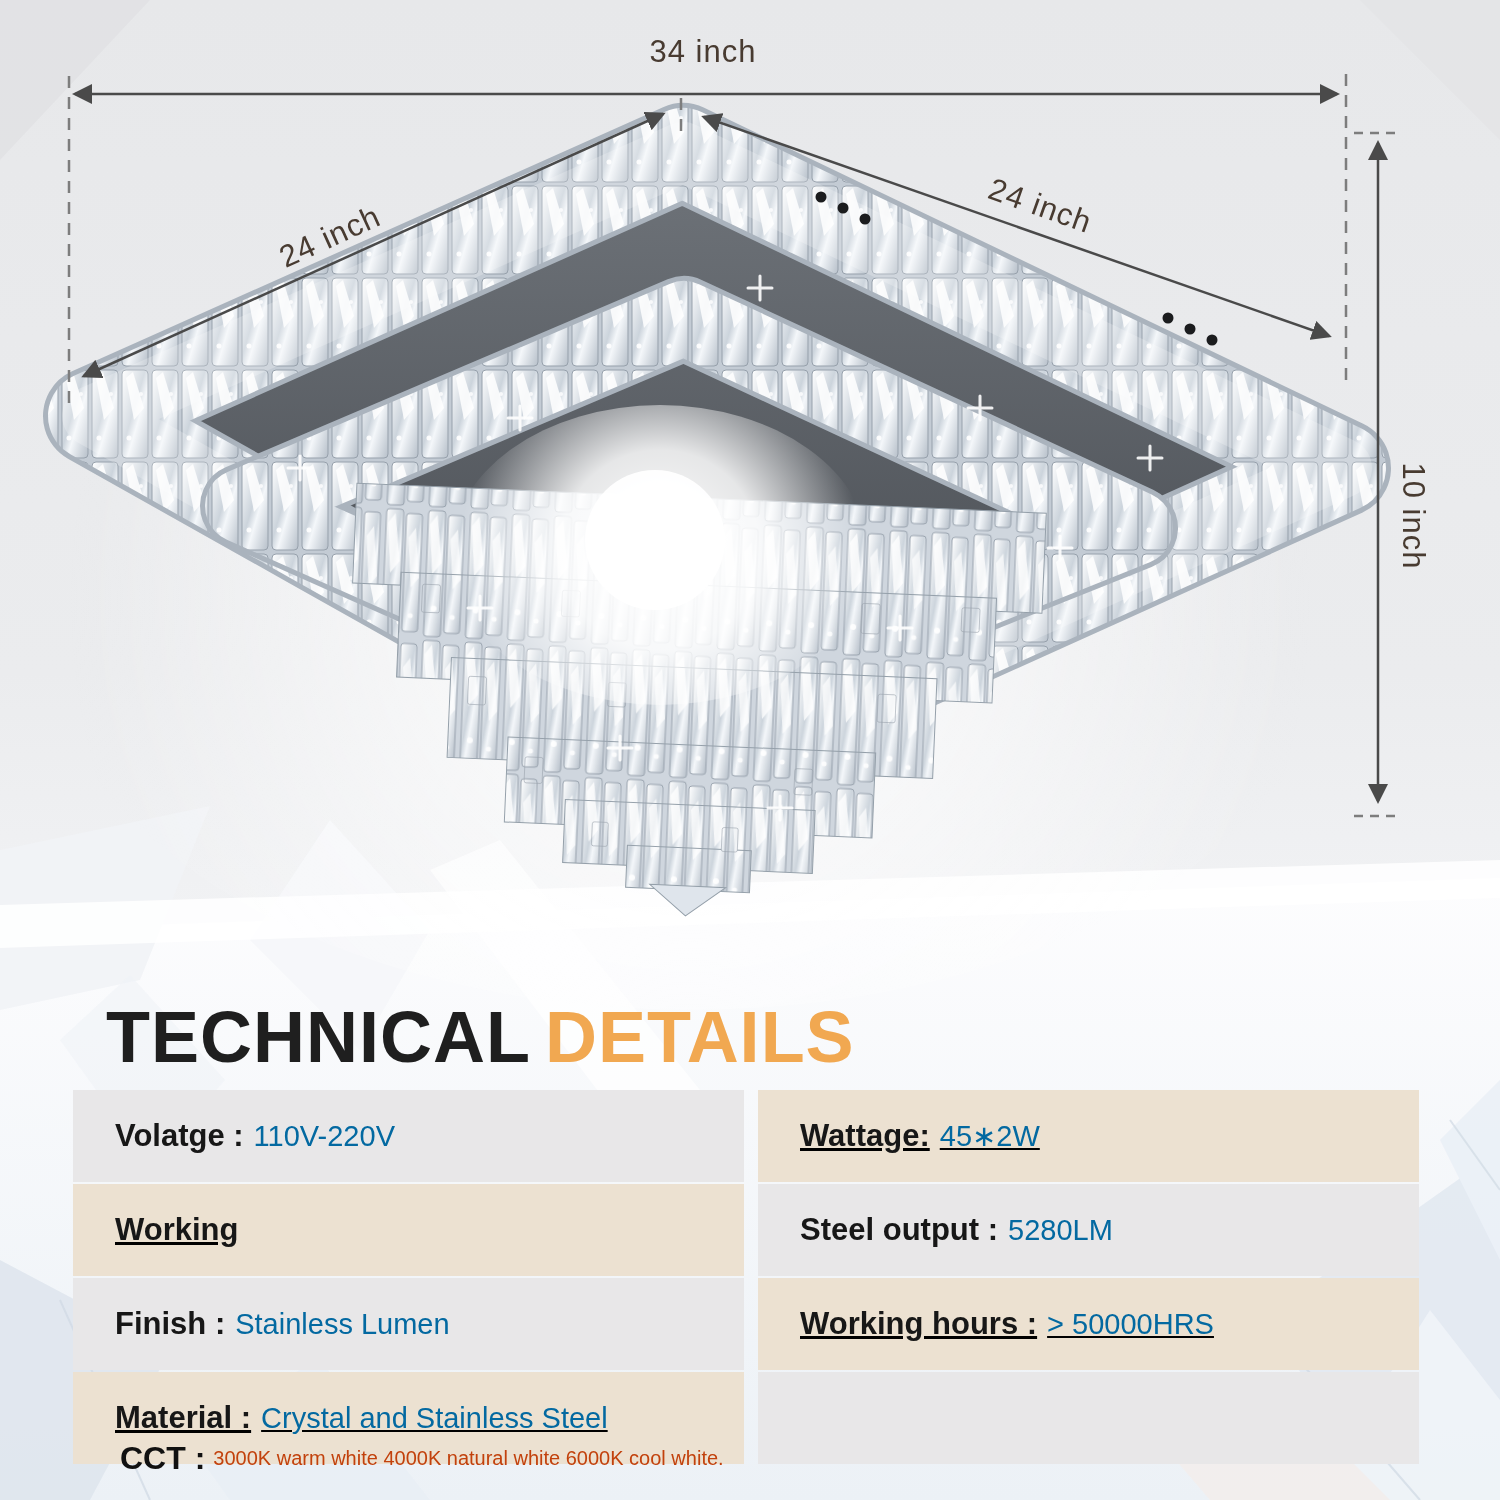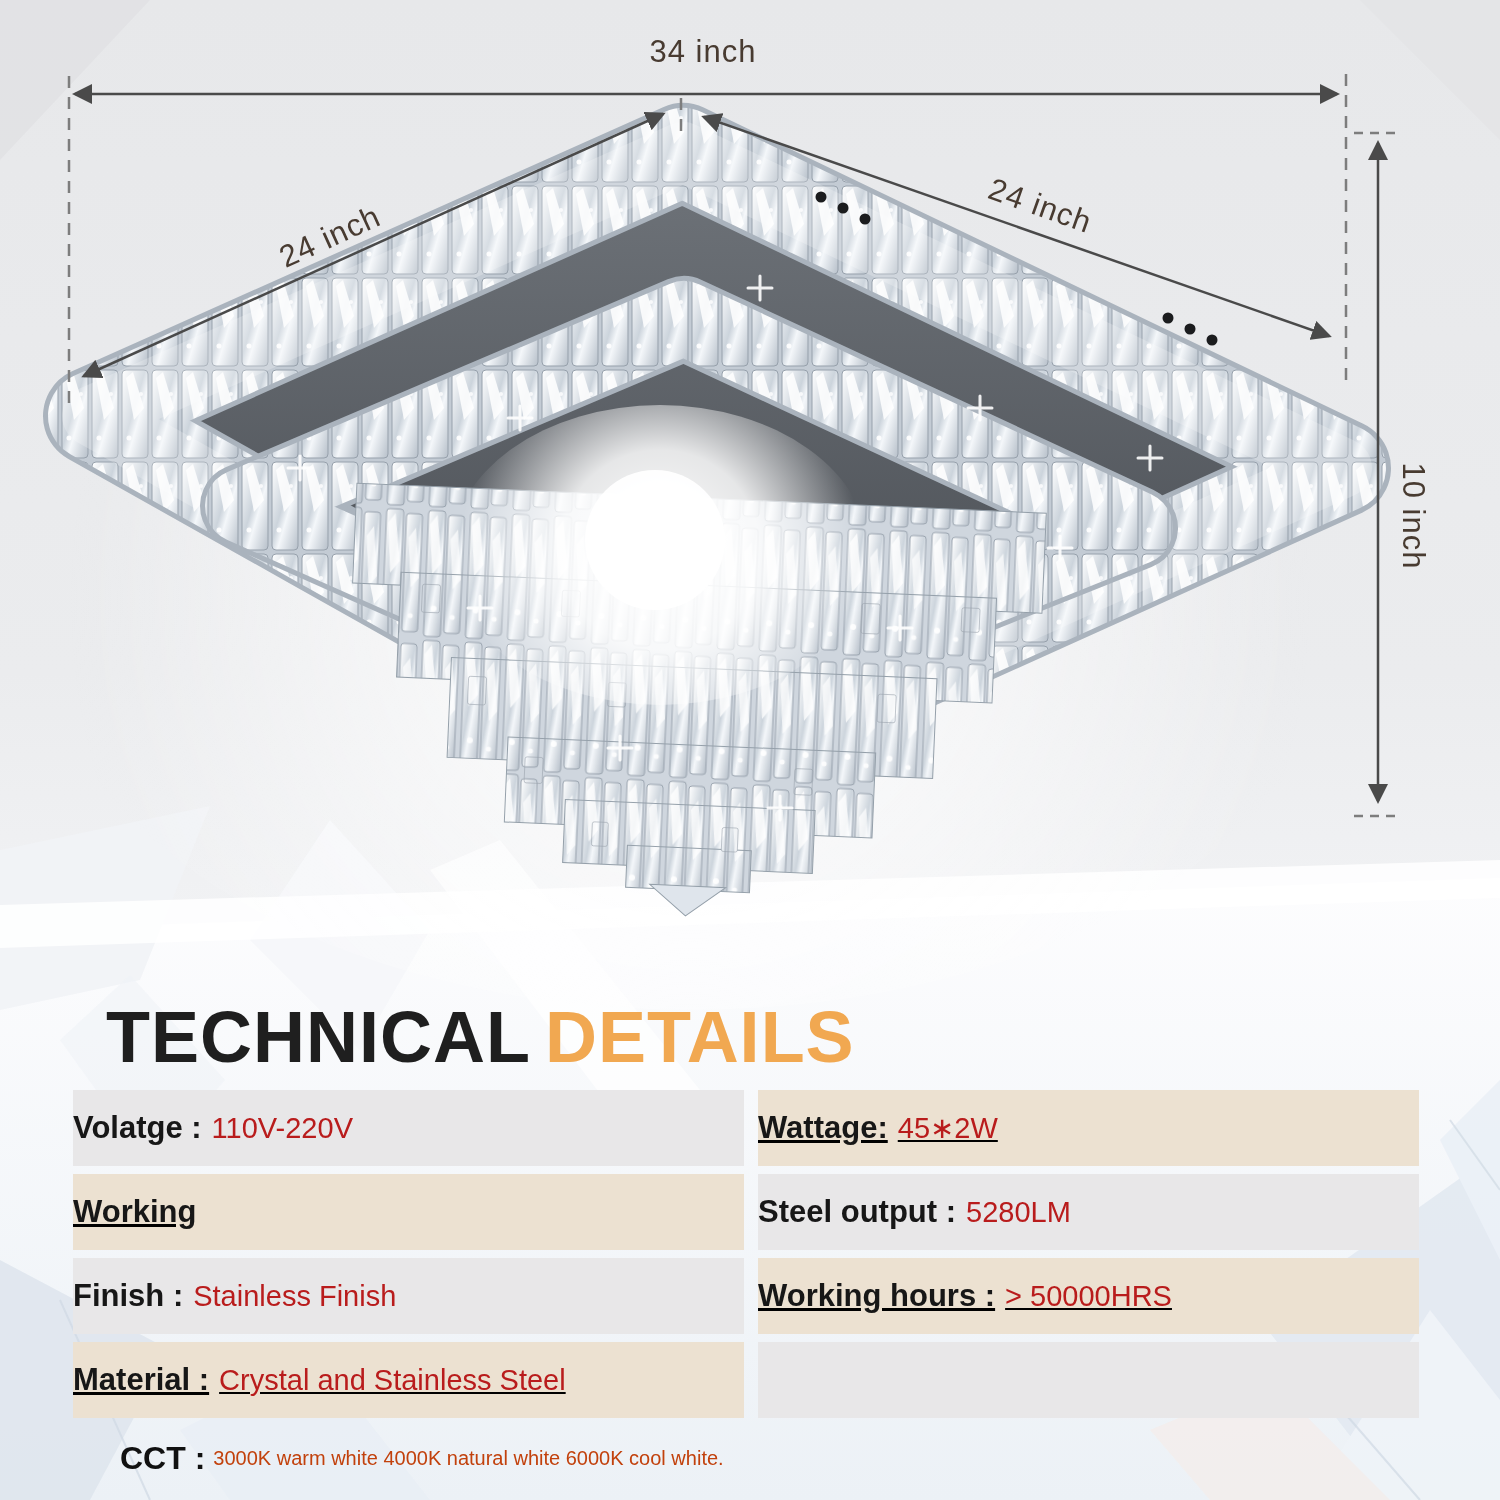--- a/index.html
+++ b/index.html
@@ -15,26 +15,26 @@
   
   .heading{position:absolute;left:106px;top:996px;
            font-size:72px;font-weight:bold;letter-spacing:1px;color:#1f1f1f;
            white-space:nowrap;}
   .heading .accent{color:#f1a851;margin-left:14px;}
 
   
   .spec-table{position:absolute;top:1090px;display:flex;flex-direction:column;}
   .spec-table.left{left:73px;width:671px;}
   .spec-table.right{left:758px;width:661px;}
-  .spec-row{height:76px;margin-bottom:8px;display:flex;align-items:center;
-            box-sizing:border-box;}
+  .spec-row{height:92px;margin-bottom:2px;display:flex;align-items:center;
+            padding-left:42px;box-sizing:border-box;}
   .spec-row.gray{background:#e8e7e8;}
   .spec-row.beige{background:#ece1d1;text-decoration:underline;}
   .spec-row .lbl{font-size:31px;font-weight:bold;color:#171717;white-space:pre;}
-  .spec-row .val{font-size:29px;color:#b91c1c;margin-left:10px;white-space:pre;}
+  .spec-row .val{font-size:29px;color:#0369a1;margin-left:10px;white-space:pre;}
 
   
   .cct{position:absolute;left:108px;top:1440px;display:flex;align-items:center;}
   .cct .lbl{font-size:32px;font-weight:bold;color:#111;margin-left:12px;}
   .cct .val{font-size:20px;color:#c2410c;margin-left:8px;}
 </style>
 </head>
 <body>
 
 <div class="page">
@@ -198,21 +198,21 @@
     <div class="spec-row gray">
       <span class="lbl">Volatge :</span>
       <span class="val">110V-220V</span>
     </div>
     <div class="spec-row beige">
       <span class="lbl">Working</span>
       <span class="val"></span>
     </div>
     <div class="spec-row gray">
       <span class="lbl">Finish :</span>
-      <span class="val">Stainless Finish</span>
+      <span class="val">Stainless Lumen</span>
     </div>
     <div class="spec-row beige">
       <span class="lbl">Material :</span>
       <span class="val">Crystal and Stainless Steel</span>
     </div>
   </div>
 
   <div class="spec-table right">
     <div class="spec-row beige">
       <span class="lbl">Wattage:</span>

